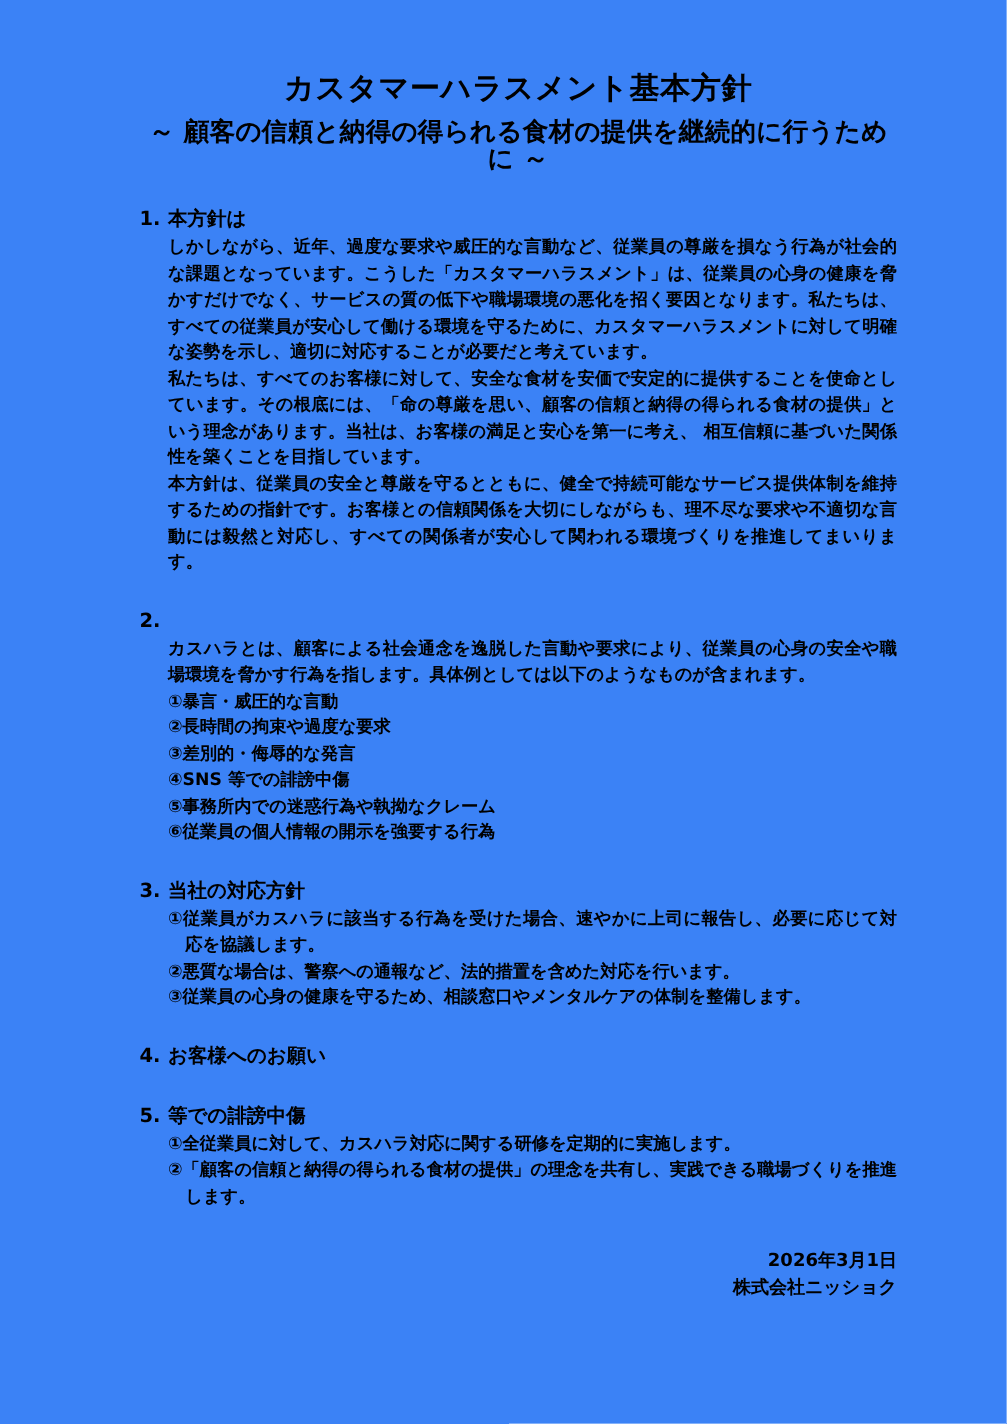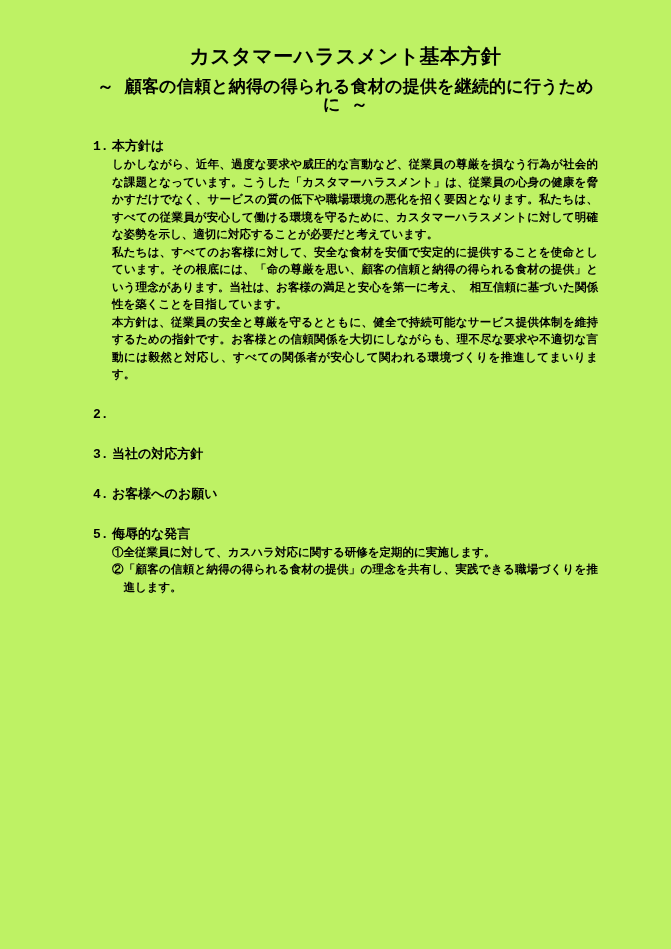--- a/index.html
+++ b/index.html
@@ -9,22 +9,21 @@
     background: #ffffff;
     color: #000000;
     font-family: "DejaVu Sans", "Liberation Sans", sans-serif;
   }
   .page {
     box-sizing: border-box;
     width: 671px;
     height: 949px;
     padding: 45px 73px 0 93px;
     overflow: hidden;
-    background: #bef264;
-    font-family: Liberation Mono, monospace;
+    background: #3b82f6;
   }
   .doc-title {
     font-size: 20px;
     font-weight: 700;
     text-align: center;
     line-height: 26px;
     letter-spacing: 0.5px;
     margin: 0;
   }
   .doc-subtitle {
@@ -86,43 +85,61 @@
         <p class="para">しかしながら、近年、過度な要求や威圧的な言動など、従業員の尊厳を損なう行為が社会的な課題となっています。こうした「カスタマーハラスメント」は、従業員の心身の健康を脅かすだけでなく、サービスの質の低下や職場環境の悪化を招く要因となります。私たちは、すべての従業員が安心して働ける環境を守るために、カスタマーハラスメントに対して明確な姿勢を示し、適切に対応することが必要だと考えています。</p>
         <p class="para">私たちは、すべてのお客様に対して、安全な食材を安価で安定的に提供することを使命としています。その根底には、「命の尊厳を思い、顧客の信頼と納得の得られる食材の提供」という理念があります。当社は、お客様の満足と安心を第一に考え、 相互信頼に基づいた関係性を築くことを目指しています。</p>
         <p class="para">本方針は、従業員の安全と尊厳を守るとともに、健全で持続可能なサービス提供体制を維持するための指針です。お客様との信頼関係を大切にしながらも、理不尽な要求や不適切な言動には毅然と対応し、すべての関係者が安心して関われる環境づくりを推進してまいります。</p>
       </div>
     </section>
 
     <section class="section">
       <div class="sec-head">
         <span class="sec-num">2.</span>
       </div>
+      <div class="sec-body">
+        <p class="para">カスハラとは、顧客による社会通念を逸脱した言動や要求により、従業員の心身の安全や職場環境を脅かす行為を指します。具体例としては以下のようなものが含まれます。</p>
+        <p class="item">①暴言・威圧的な言動</p>
+        <p class="item">②長時間の拘束や過度な要求</p>
+        <p class="item">③差別的・侮辱的な発言</p>
+        <p class="item">④SNS 等での誹謗中傷</p>
+        <p class="item">⑤事務所内での迷惑行為や執拗なクレーム</p>
+        <p class="item">⑥従業員の個人情報の開示を強要する行為</p>
+      </div>
     </section>
 
     <section class="section">
       <div class="sec-head">
         <span class="sec-num">3.</span>
         <span class="sec-title">当社の対応方針</span>
+      </div>
+      <div class="sec-body">
+        <p class="item">①従業員がカスハラに該当する行為を受けた場合、速やかに上司に報告し、必要に応じて対応を協議します。</p>
+        <p class="item">②悪質な場合は、警察への通報など、法的措置を含めた対応を行います。</p>
+        <p class="item">③従業員の心身の健康を守るため、相談窓口やメンタルケアの体制を整備します。</p>
       </div>
     </section>
 
     <section class="section">
       <div class="sec-head">
         <span class="sec-num">4.</span>
         <span class="sec-title">お客様へのお願い</span>
       </div>
     </section>
 
     <section class="section">
       <div class="sec-head">
         <span class="sec-num">5.</span>
-        <span class="sec-title">侮辱的な発言</span>
+        <span class="sec-title">等での誹謗中傷</span>
       </div>
       <div class="sec-body">
         <p class="item">①全従業員に対して、カスハラ対応に関する研修を定期的に実施します。</p>
         <p class="item">②「顧客の信頼と納得の得られる食材の提供」の理念を共有し、実践できる職場づくりを推進します。</p>
       </div>
     </section>
 
   </div>
 
+  <div class="doc-footer">
+    <div>2026年3月1日</div>
+    <div>株式会社ニッショク</div>
+  </div>
 
 </div>
 
 </body></html>

